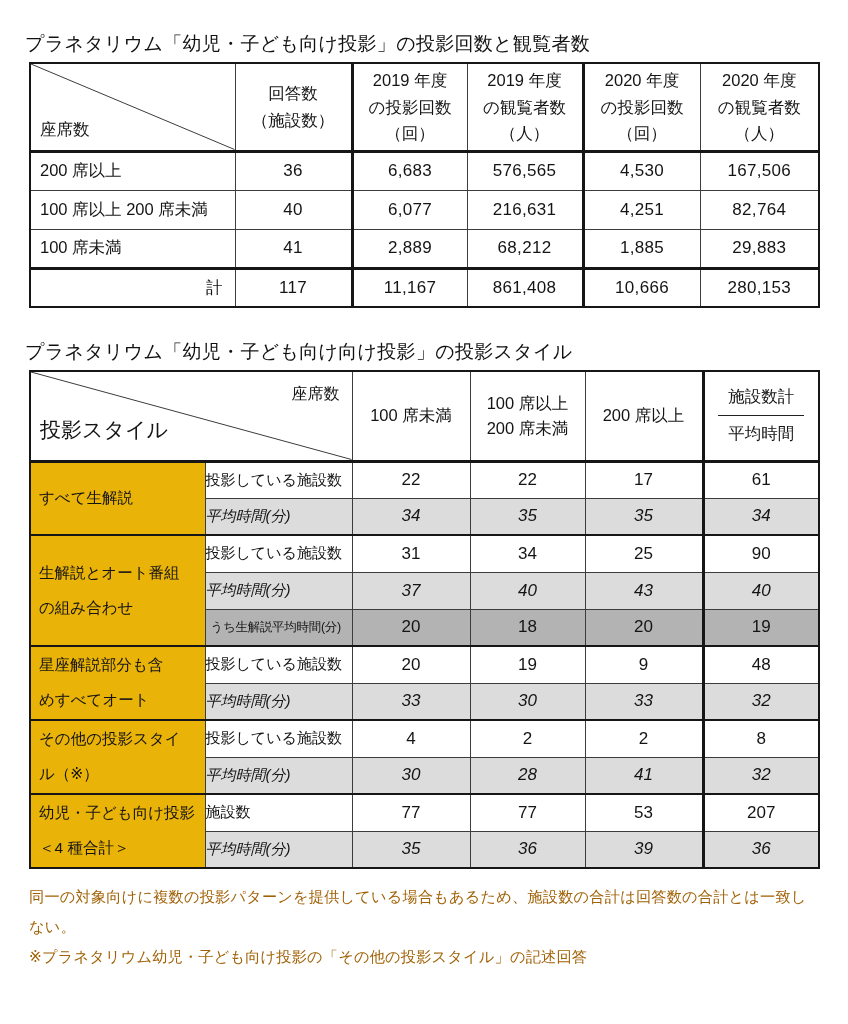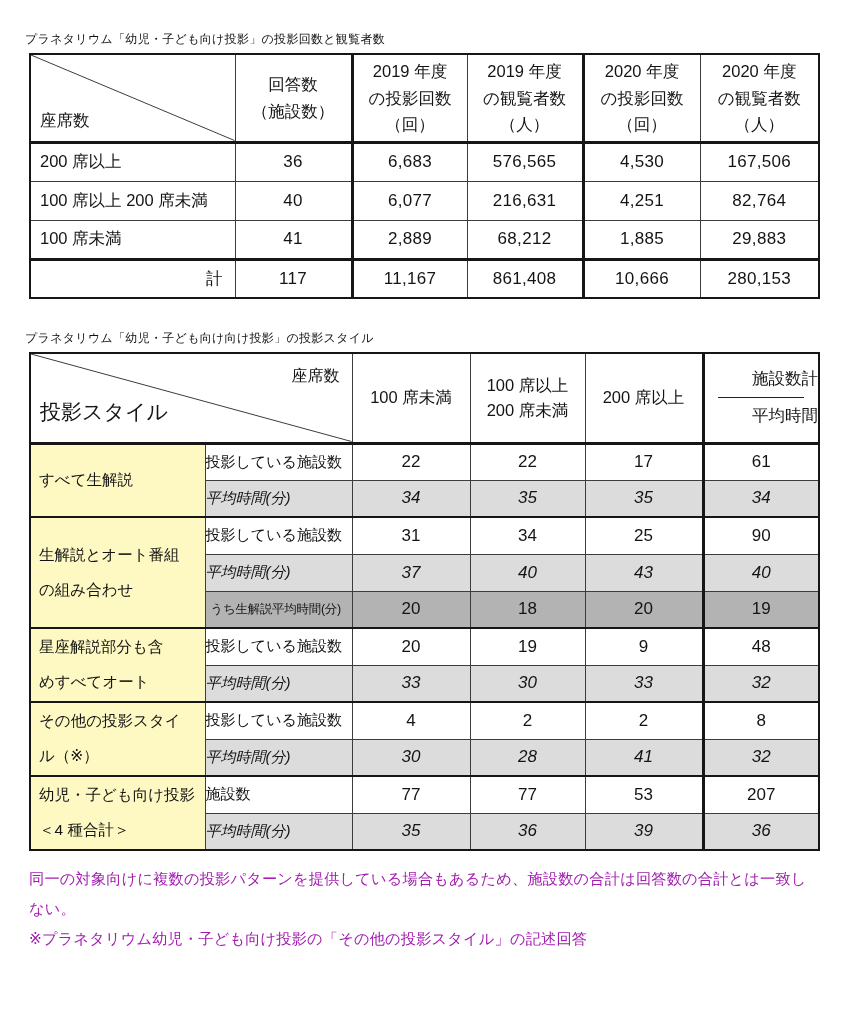--- a/index.html
+++ b/index.html
@@ -1,20 +1,20 @@
 <!DOCTYPE html>
 <html style="--light: #dcdcdc; --dark: #b3b3b3;"><head>
 <meta charset="utf-8">
 <style>
   * { margin:0; padding:0; box-sizing:border-box; }
   html,body { width:848px; height:1024px; background:#fff; overflow:hidden; }
   body { font-family:"Liberation Sans","DejaVu Sans",sans-serif; color:#141414; }
   .page { width:848px; height:1024px; padding-left:25px; padding-right:5px; }
 
-  .sec-title { margin-top:31px; margin-bottom:5px; font-size:12px; letter-spacing:0.3px; color:#111; }
+  .sec-title { margin-top:31px; margin-bottom:5px; font-size:19px; letter-spacing:0.3px; color:#111; }
 
   table.t { border-collapse:collapse; table-layout:fixed; margin-left:4px; width:789px; }
   table.t td { border:1px solid #3c3c3c; vertical-align:middle; }
   table.t { border:2px solid #161616; }
 
   
   .t1 .hdr { height:88px; }
   .t1 tr.datarow, .t1 tr.totalrow { height:39px; }
   .t1 .hdr td { border-bottom:3px solid #161616; }
   .t1 .th { text-align:center; font-size:16.5px; line-height:1.6; white-space:pre-line; }
@@ -31,35 +31,35 @@
   .corner2-tr { position:absolute; right:12px; top:12px; font-size:16px; }
   .corner2-bl { position:absolute; left:9px; bottom:16px; font-size:21px; }
 
   
   .t2 .hdr { height:90px; }
   .t2 .hdr td { border-bottom:3px solid #161616; }
   .t2 tr.sub { height:37px; }
   .t2 .th { text-align:center; font-size:16.5px; line-height:1.5; white-space:pre-line; }
   .thickL { border-left:3px solid #161616 !important; }
   tr.gfirst td { border-top:2.5px solid #161616; }
-  .t2 .glbl { font-size:15.5px; line-height:2.25; padding-left:8px; white-space:pre-line; background:#fef9c3; }
+  .t2 .glbl { font-size:15.5px; line-height:2.25; padding-left:8px; white-space:pre-line; background:#eab308; }
   .t2 .slbl { font-size:15px; padding-left:0; }
   .t2 .slbl.small { font-size:12.5px; padding-left:5px; letter-spacing:-0.3px; }
   .t2 .val { text-align:center; font-size:17px; }
   .bg-light { background:var(--light);font-style:italic; }
   .bg-dark { background:var(--dark); }
 
-  .stack { width:100%; text-align:right; font-size:16.5px; }
+  .stack { width:100%; text-align:center; font-size:16.5px; }
   .stack-top { padding-bottom:7px; }
   .stack-rule { width:76%; margin:0 auto; border-top:1.5px solid #222; }
   .stack-bot { padding-top:7px; }
 
   
   .notes { margin-top:13px; margin-left:4px; width:780px; }
-  .note { font-size:15.2px; line-height:30px; letter-spacing:0.2px; color:#a21caf; }
+  .note { font-size:15.2px; line-height:30px; letter-spacing:0.2px; color:#a16207; }
 </style>
 </head>
 <body>
 
 <div class="page">
 
   <div class="sec-title">プラネタリウム「幼児・子ども向け投影」の投影回数と観覧者数</div>
 
   <table class="t t1">
     <colgroup>

